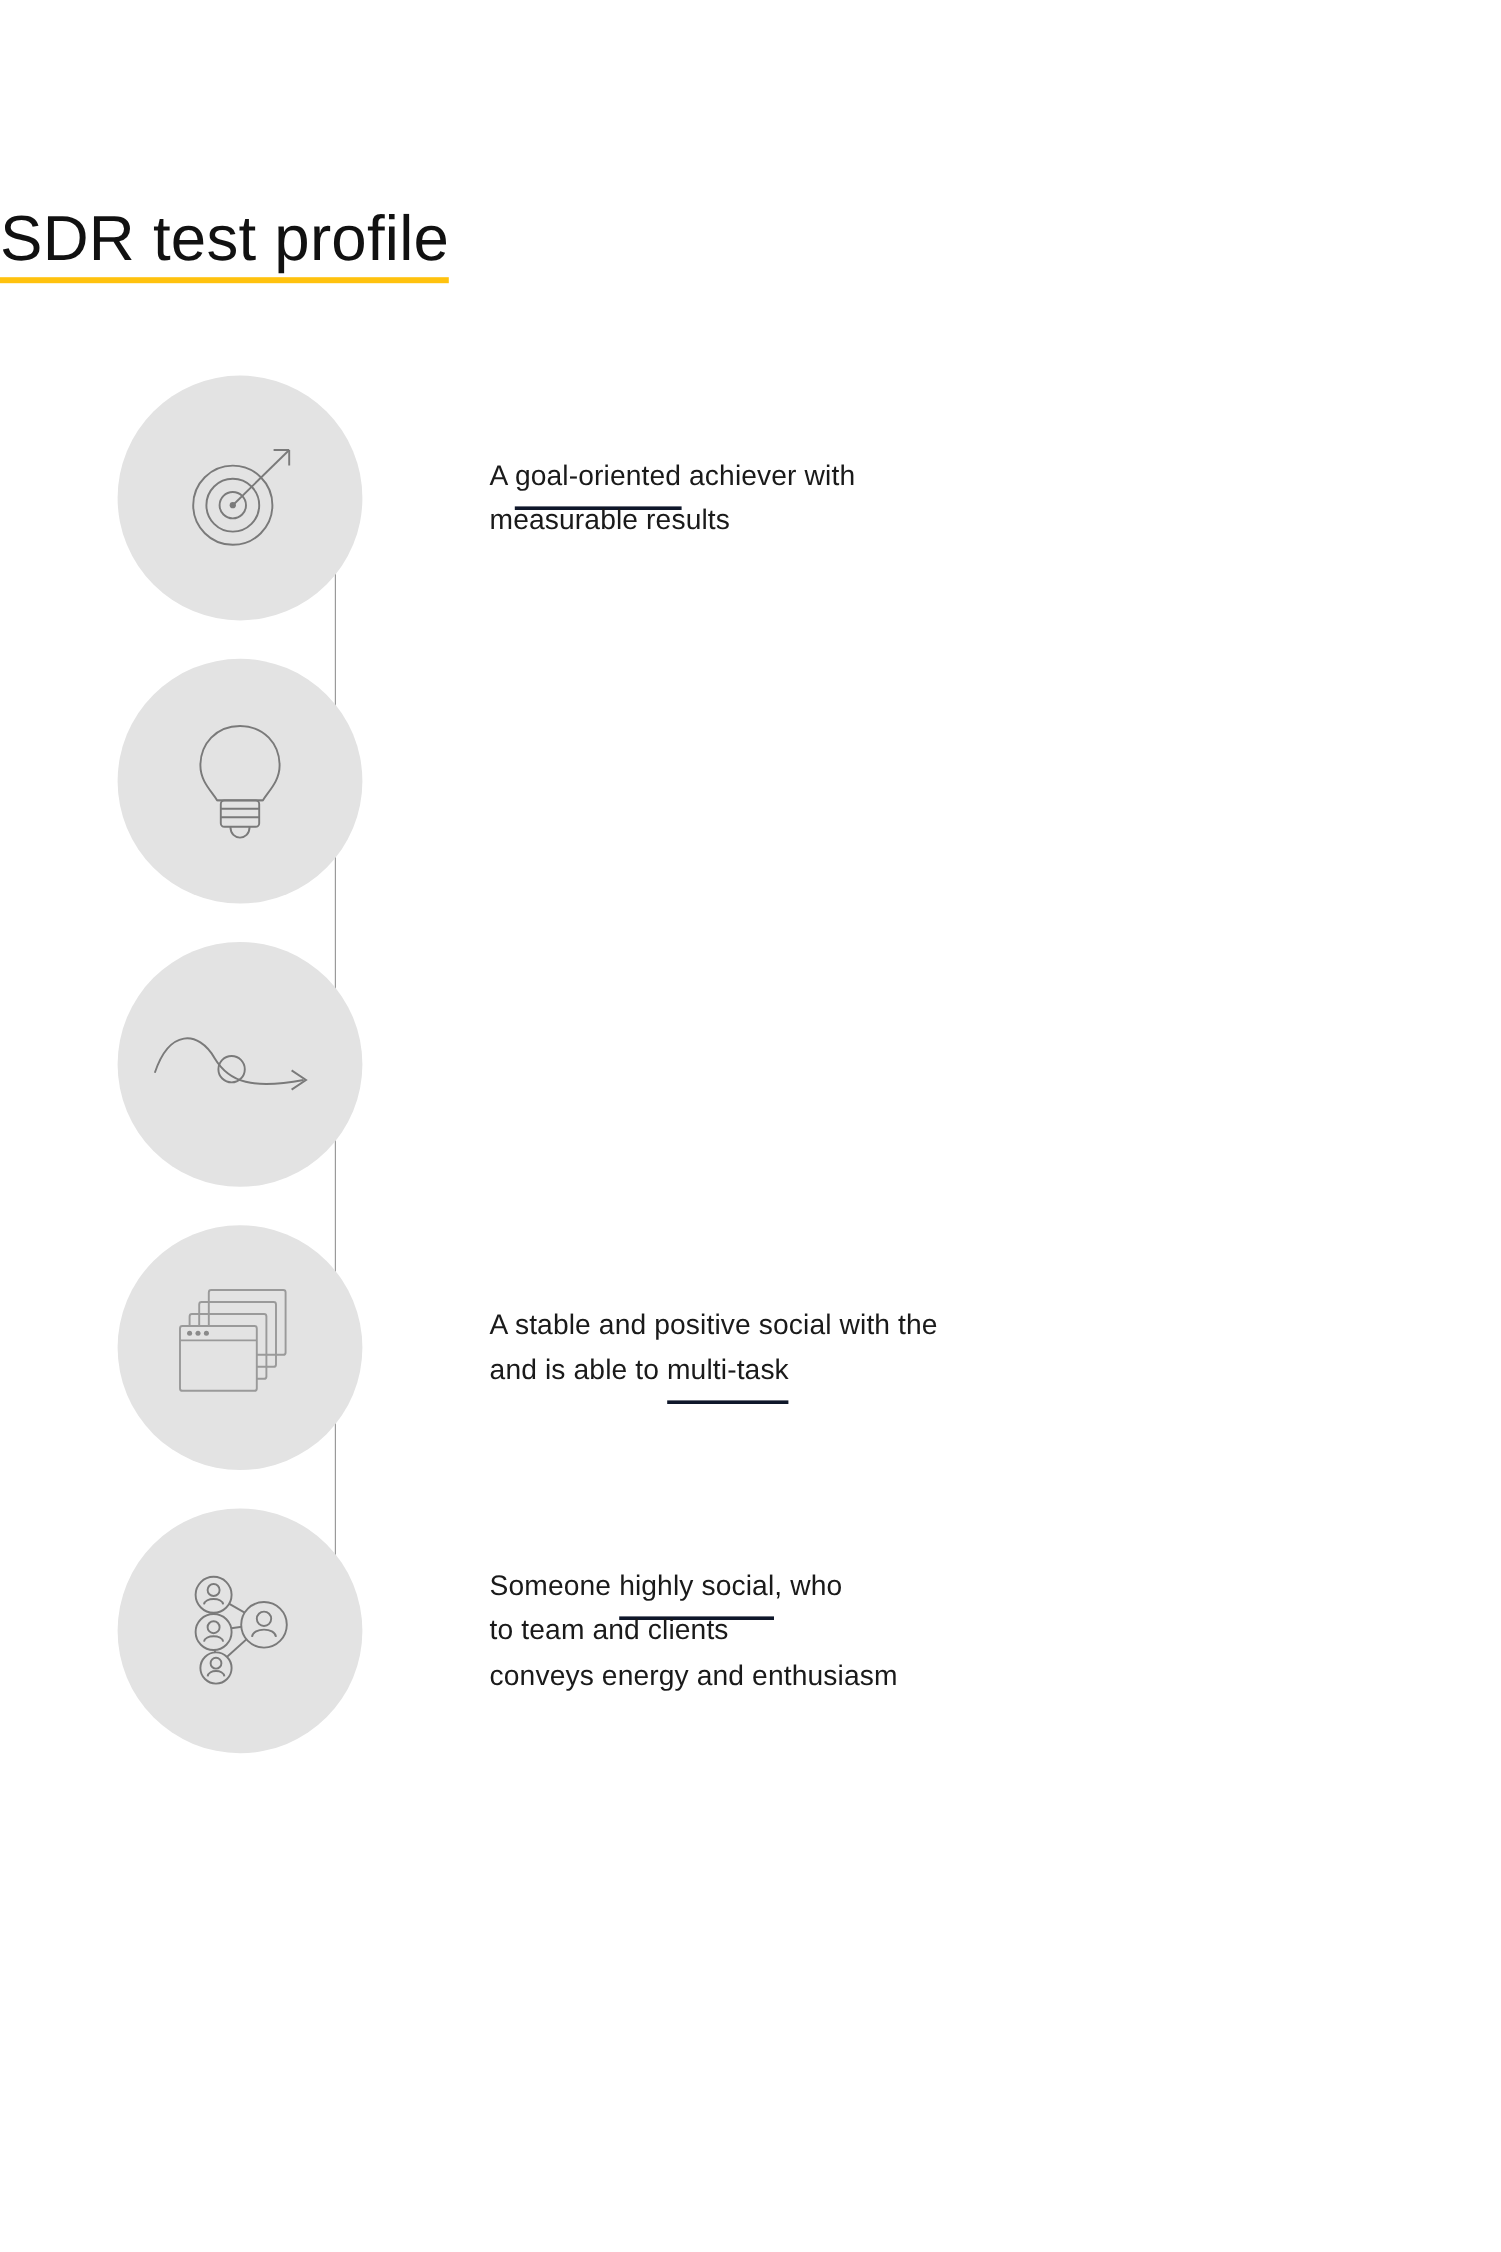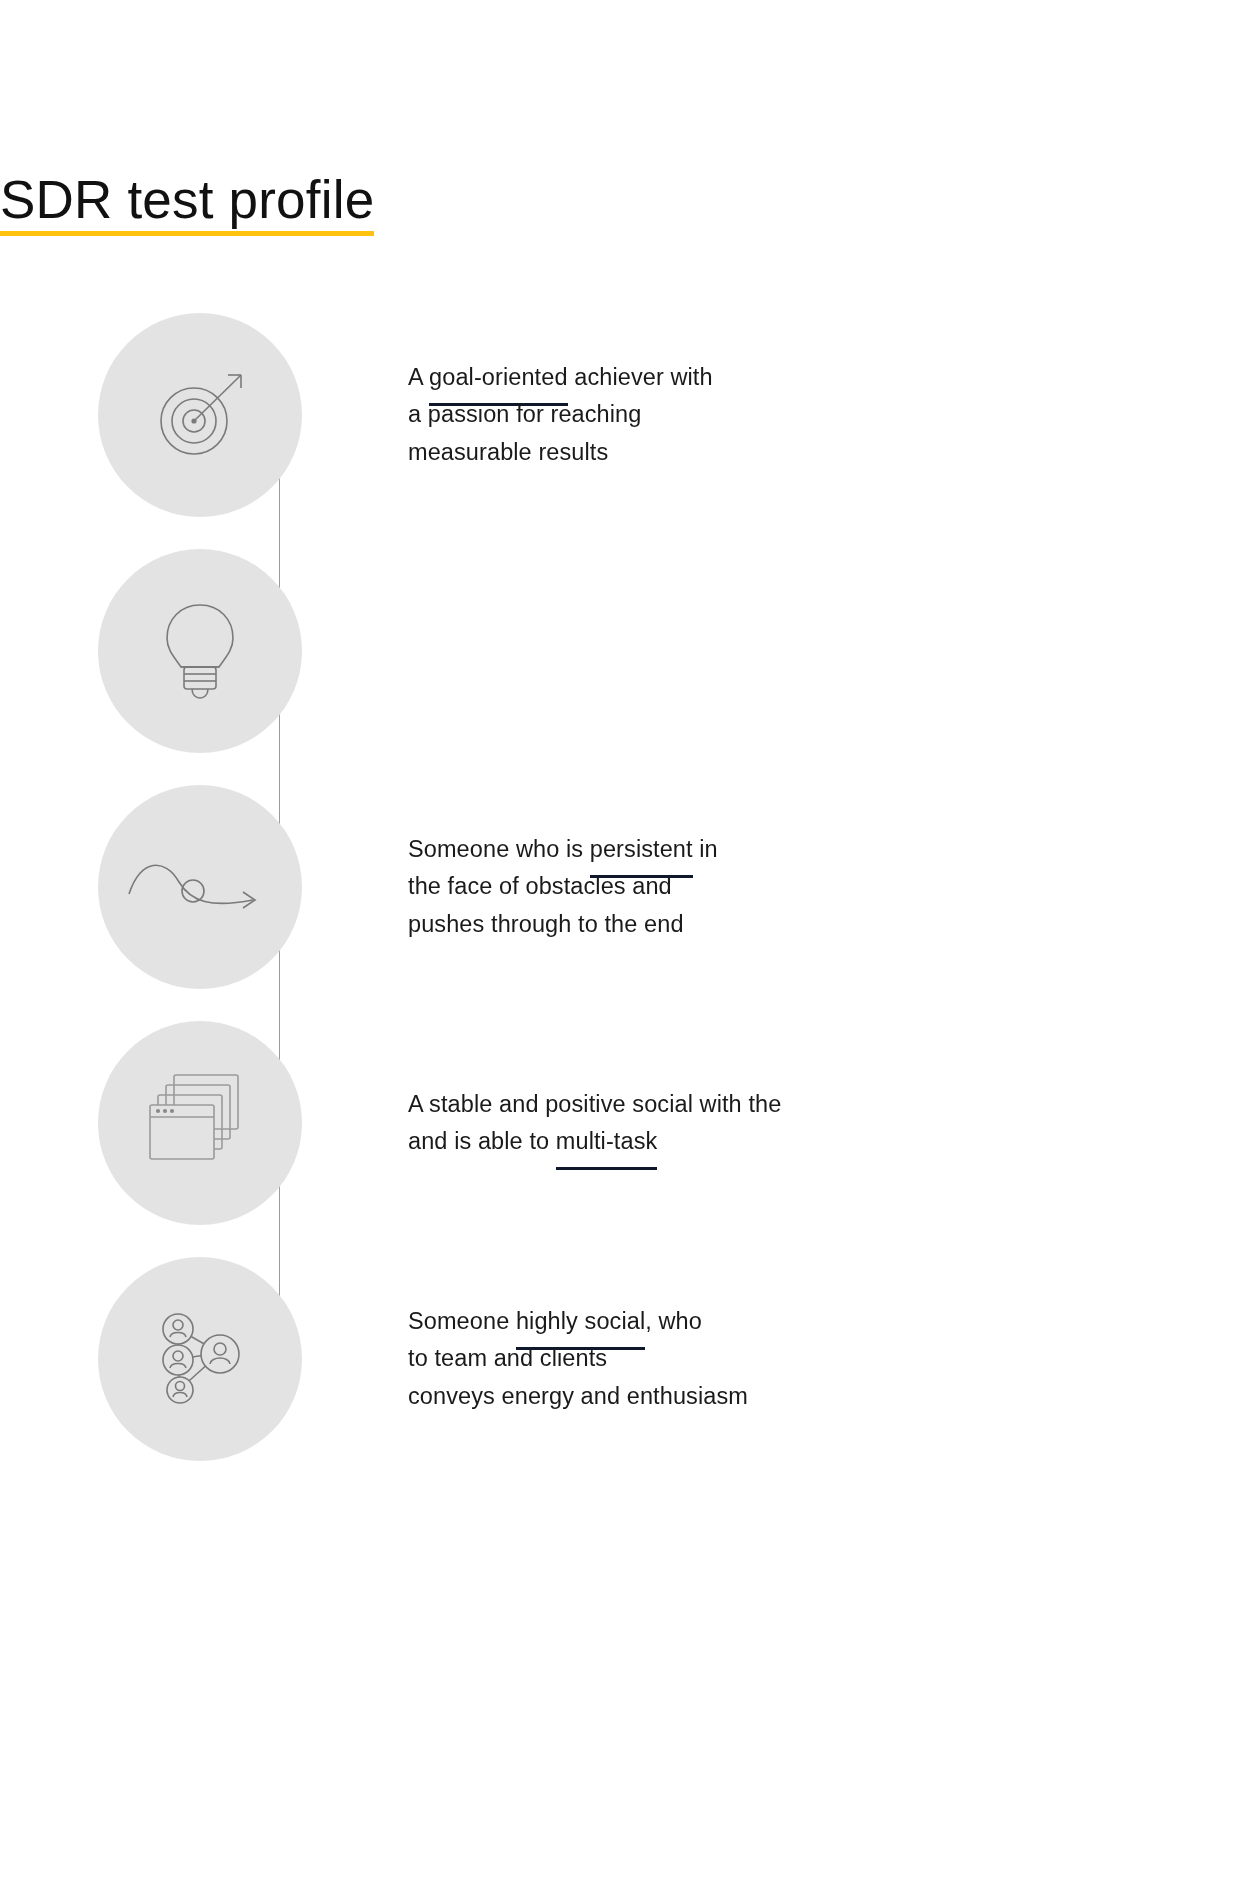--- a/index.html
+++ b/index.html
@@ -132,21 +132,20 @@
               <circle cx="48" cy="60" r="2.6" fill="#7A7A7A" stroke="none"></circle>
               <line x1="48" y1="60" x2="95" y2="14"></line>
               <line x1="82" y1="14" x2="95" y2="14"></line>
               <line x1="95" y1="14" x2="95" y2="27"></line>
             </svg>
           </span>
         </div>
       </div>
       <div class="text-col">
         <span class="line">A <span class="hl">goal-oriented</span> achiever with</span>
-        <span class="line">a passion for reaching</span>
         <span class="line">measurable results</span>
       </div>
     </div>
 
     <div class="row">
       <div class="connector" style="top:118px;height:236px;"></div>
       <div class="circle-col">
         <div class="circle">
           <span>
             <svg width="92" height="108" viewBox="0 0 92 108" fill="none" stroke="#7A7A7A" stroke-width="1.6">
@@ -169,25 +168,20 @@
       <div class="circle-col">
         <div class="circle">
           <span>
             <svg width="150" height="70" viewBox="0 0 150 70" fill="none" stroke="#7A7A7A" stroke-width="1.6">
               <path d="M4 42 C16 6 40 6 54 30 C66 50 86 56 128 48"></path>
               <circle cx="68" cy="39" r="11"></circle>
               <polyline points="118,40 130,48 118,56"></polyline>
             </svg>
           </span>
         </div>
-      </div>
-      <div class="text-col">
-        <span class="line">Someone who is <span class="hl">persistent</span> in</span>
-        <span class="line">the face of obstacles and</span>
-        <span class="line">pushes through to the end</span>
       </div>
     </div>
 
     <div class="row">
       <div class="connector" style="top:118px;height:236px;"></div>
       <div class="circle-col">
         <div class="circle">
           <span>
             <svg width="112" height="105" viewBox="0 0 112 105" fill="none" stroke="#9A9A9A" stroke-width="1.6">
               <rect x="30" y="4" width="64" height="54" rx="2"></rect>

